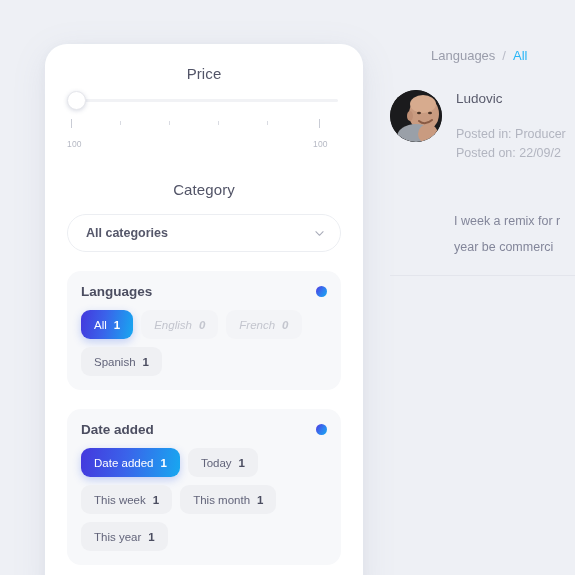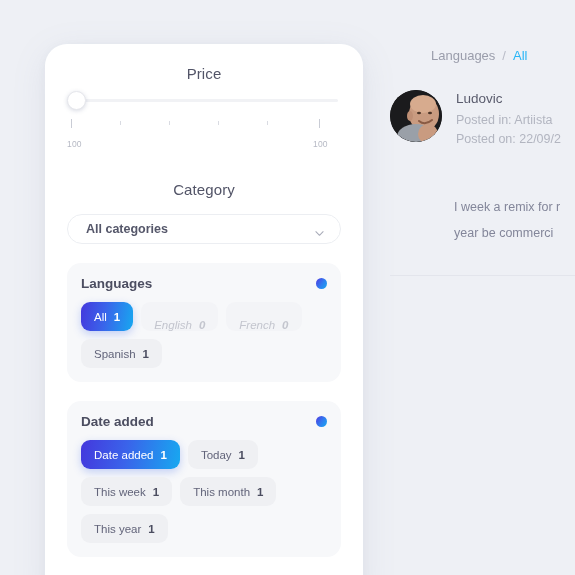--- a/index.html
+++ b/index.html
@@ -103,21 +103,21 @@
     color: #b6b9c4;
     letter-spacing: 0.2px;
   }
 
   
   #category-block { padding-top: 30px; }
   #category-block .section-title { margin-bottom: 16px; }
 
   #category-select {
     position: relative;
-    height: 30px;
+    height: 38px;
     border: 1px solid #eceef2;
     border-radius: 19px;
     display: flex;
     align-items: center;
     padding: 0 18px;
     background: #fff;
     cursor: pointer;
   }
   #category-select .value {
     font-size: 12.5px;
@@ -186,21 +186,20 @@
     background: linear-gradient(100deg, #4438dd 0%, #3a63ea 45%, #17a8f0 100%);
     color: #ffffff;
     box-shadow: 0 3px 9px rgba(58, 99, 234, 0.28);
   }
   .chip.active .count { color: #ffffff; }
   .chip.disabled {
     background: #f3f4f7;
     color: #c3c5ce;
     font-style: italic;
     cursor: default;
-    align-items: flex-end;
   }
   .chip.disabled .count { color: #c3c5ce; font-style: italic; }
 
   
   #content-panel {
     position: absolute;
     left: 386px;
     top: 0;
     right: 0;
     bottom: 0;
@@ -235,21 +234,21 @@
     overflow: hidden;
     background: #1d1d1f;
     position: relative;
   }
   #avatar svg { display: block; }
 
   .post-meta { padding-top: 1px; }
   .post-author {
     font-size: 13.5px;
     color: #5a5c6d;
-    margin-bottom: 5px;
+    margin-bottom: 19px;
   }
   .post-line {
     font-size: 12.5px;
     color: #b2b5c0;
     line-height: 1.52;
   }
 
   #post-body {
     padding: 46px 0 0 68px;
     white-space: nowrap;
@@ -391,21 +390,21 @@
           <ellipse cx="38" cy="44" rx="10" ry="10" fill="#c99b80"></ellipse>
           <ellipse cx="29" cy="23" rx="2" ry="1.3" fill="#4a3326"></ellipse>
           <ellipse cx="40" cy="23" rx="2" ry="1.3" fill="#4a3326"></ellipse>
           <path d="M29 31 Q35 36 42 30" fill="none" stroke="#8a5b44" stroke-width="2" stroke-linecap="round"></path>
           <ellipse cx="20" cy="26" rx="3" ry="5" fill="#bf8f75"></ellipse>
         </g>
       </svg>
     </div>
     <div class="post-meta">
       <div class="post-author">Ludovic</div>
-      <div class="post-line">Posted in: Artiista</div>
+      <div class="post-line">Posted in: Producer</div>
       <div class="post-line">Posted on: 22/09/2</div>
     </div>
   </div>
 
   <div id="post-body">
     <p>I week a remix for r</p>
     <p>year be commerci</p>
   </div>
 
   <div id="divider"></div>

